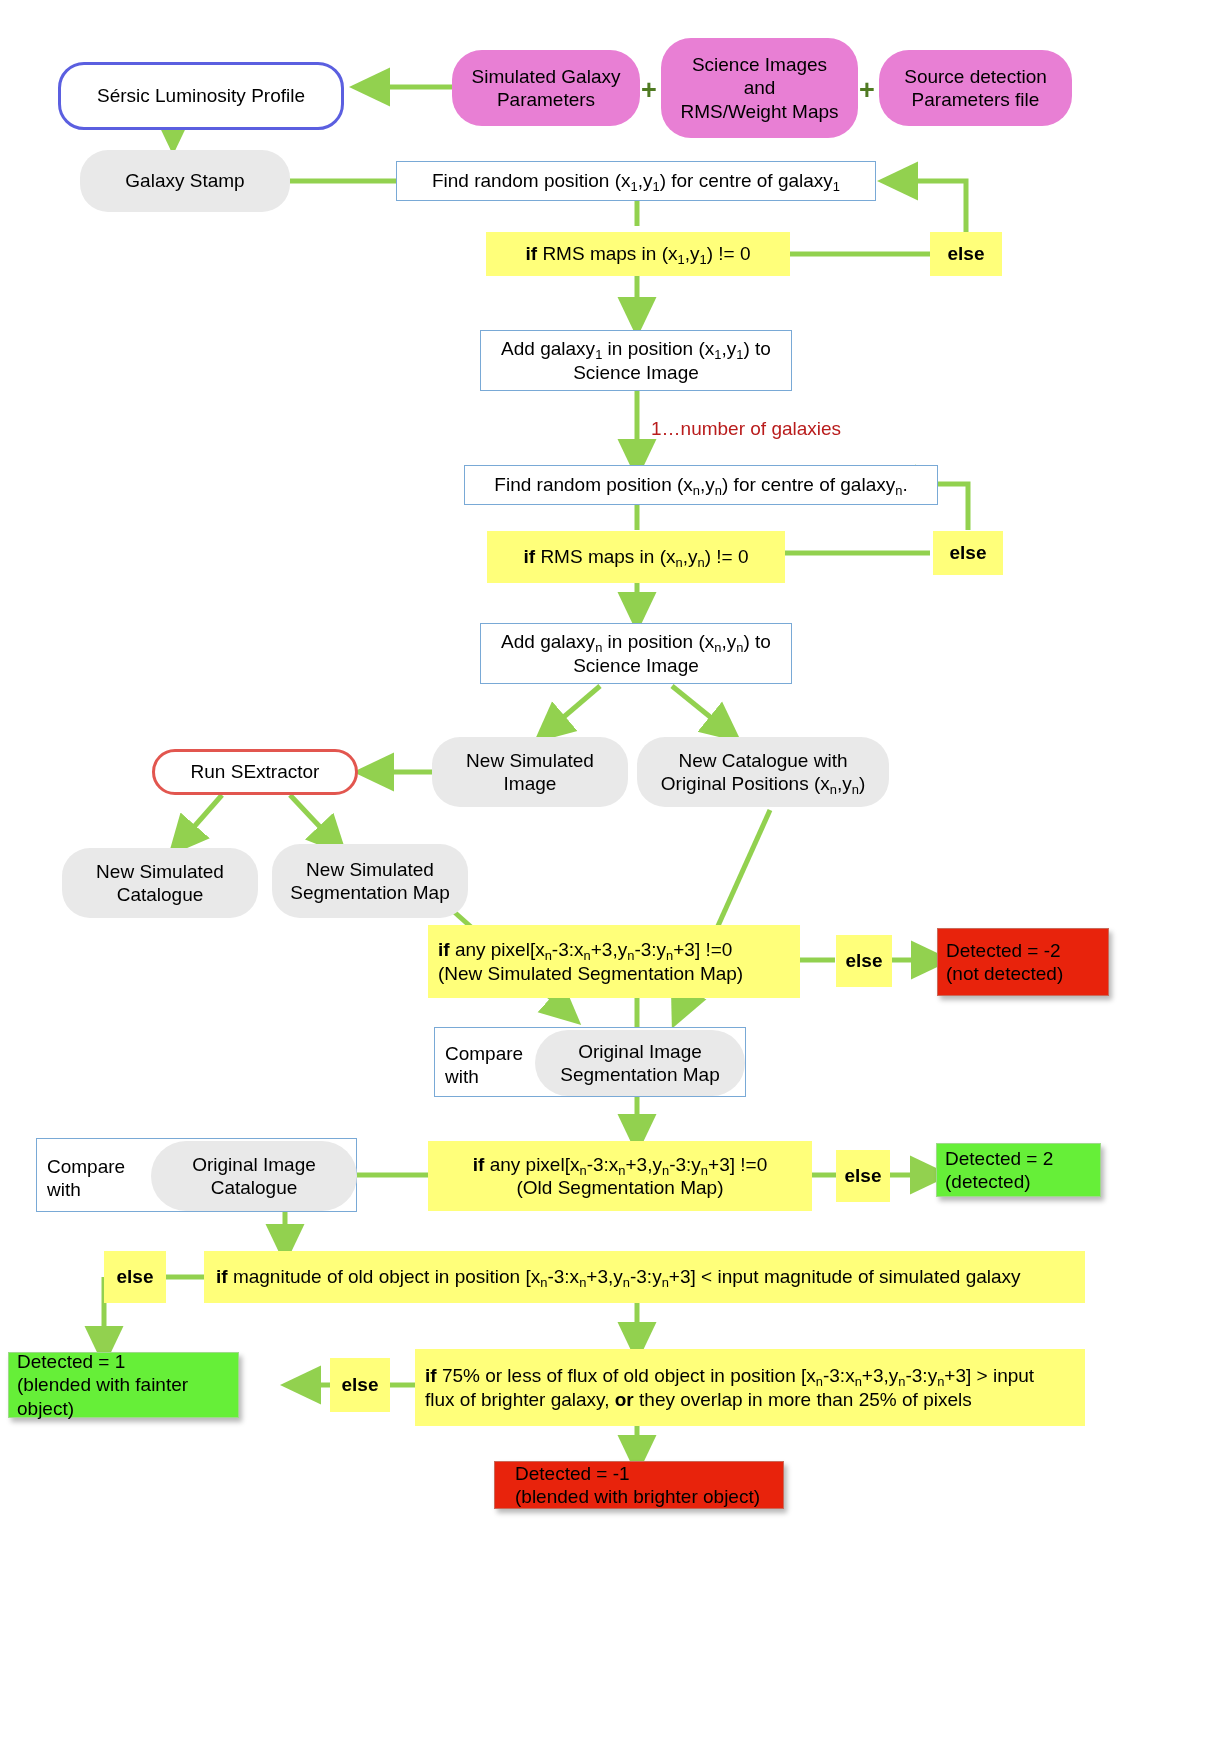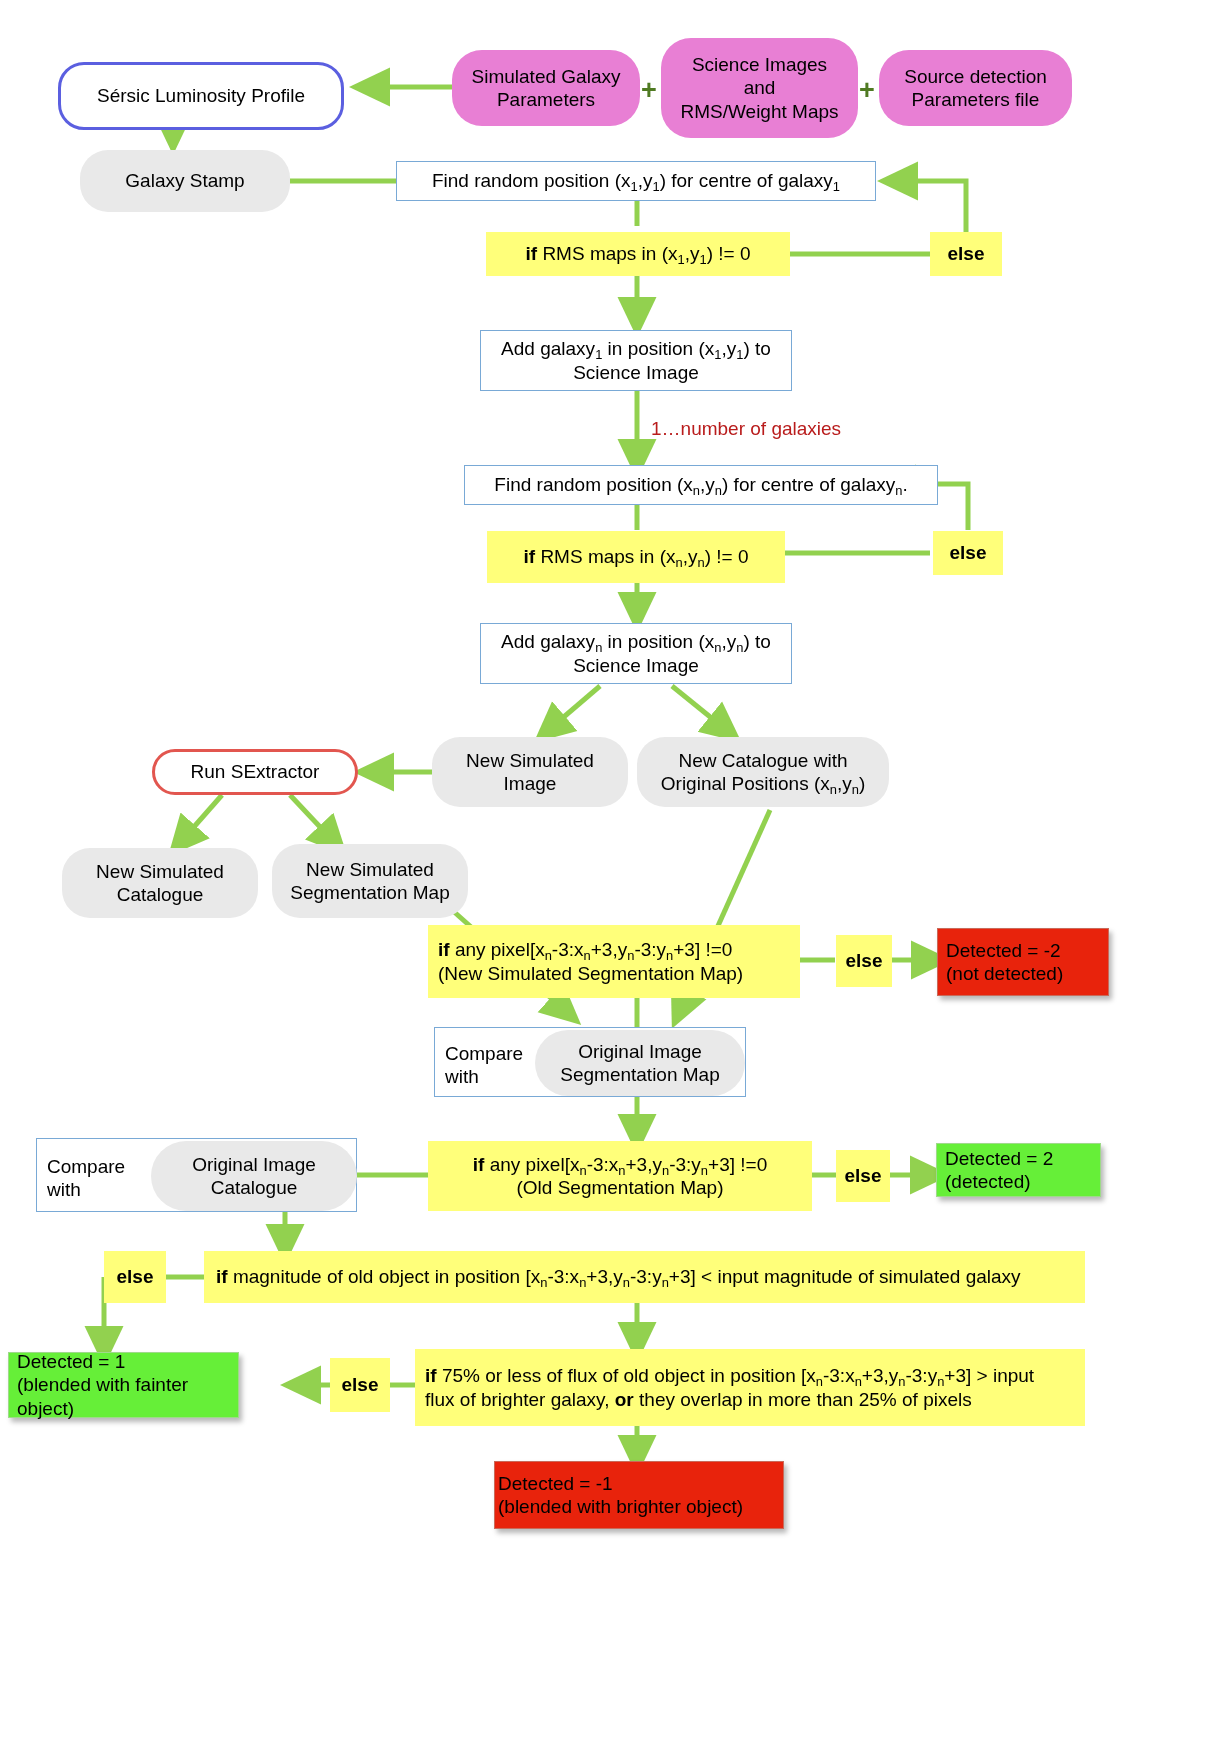--- a/index.html
+++ b/index.html
@@ -292,20 +292,20 @@
     <span>else</span>
   </div>
 
   <div class="node yellow n-left" style="left:415px;top:1349px;width:670px;height:77px;padding:0 10px;">
     <div>
       <div><b class="kw">if</b> <span>75% or less of flux of old object in position [x</span><sub>n</sub><span>-3:x</span><sub>n</sub><span>+3,y</span><sub>n</sub><span>-3:y</span><sub>n</sub><span>+3] &gt; input</span></div>
       <div><span>flux of brighter galaxy,</span> <b class="kw">or</b> <span>they overlap in more than 25% of pixels</span></div>
     </div>
   </div>
 
-  <div class="node red-box n-left" style="left:494px;top:1461px;width:290px;height:68px;padding:0 3px;">
+  <div class="node red-box n-left" style="left:494px;top:1461px;width:290px;height:48px;padding:0 20px;">
     <div>
       <div>Detected = -1</div>
       <div>(blended with brighter object)</div>
     </div>
   </div>
 
 </div>
 
 </body></html>

